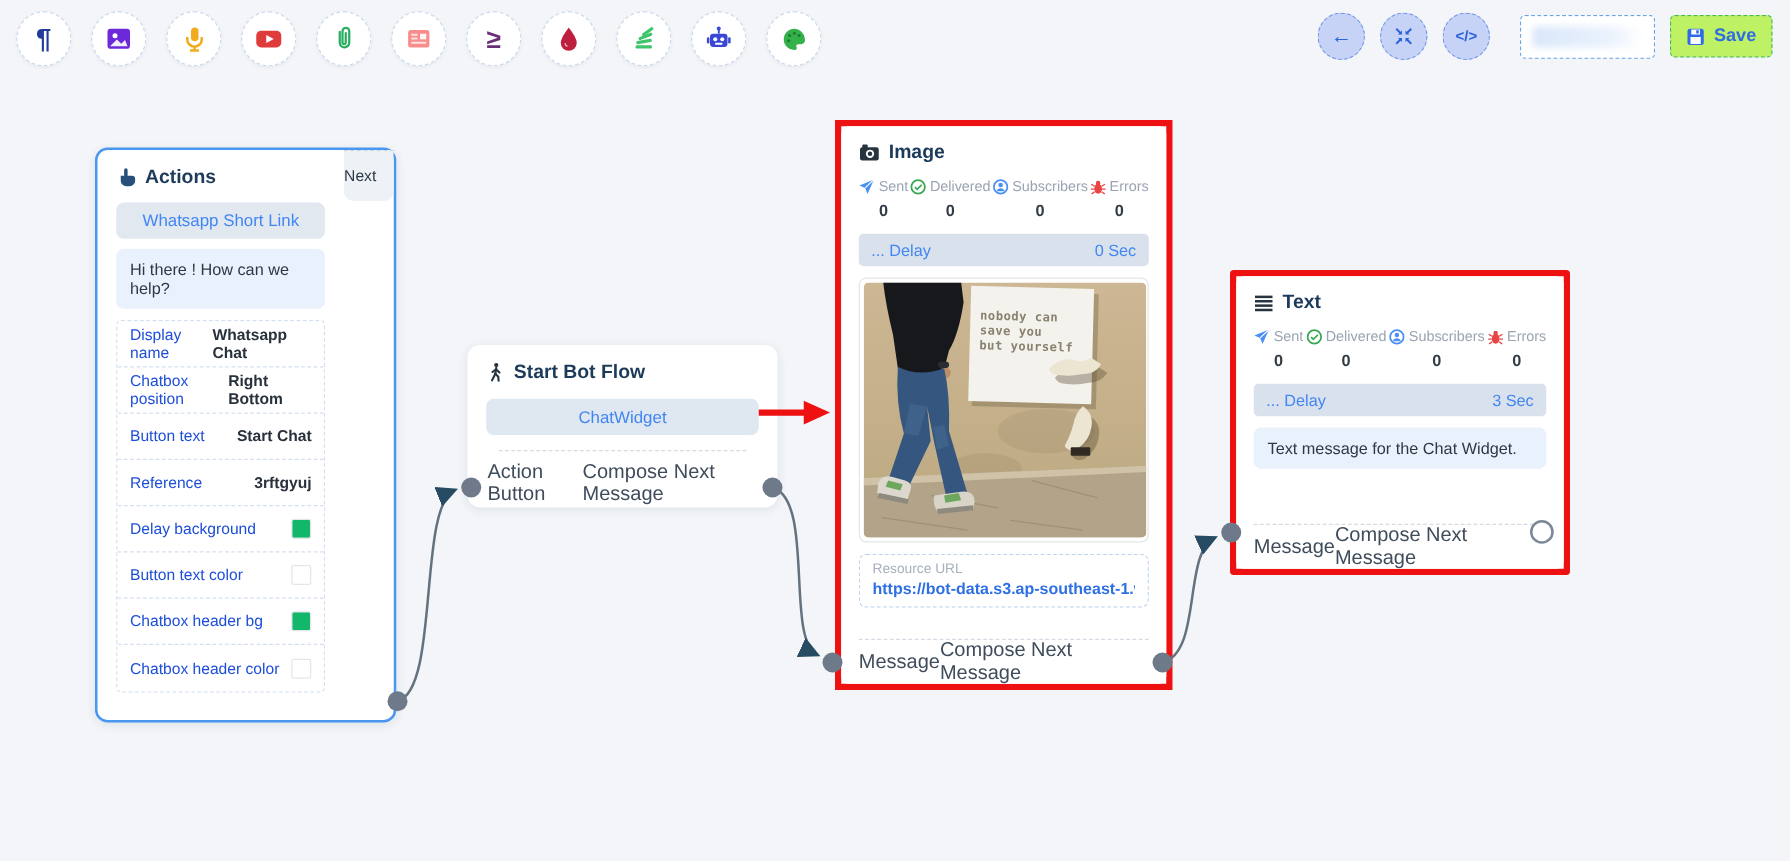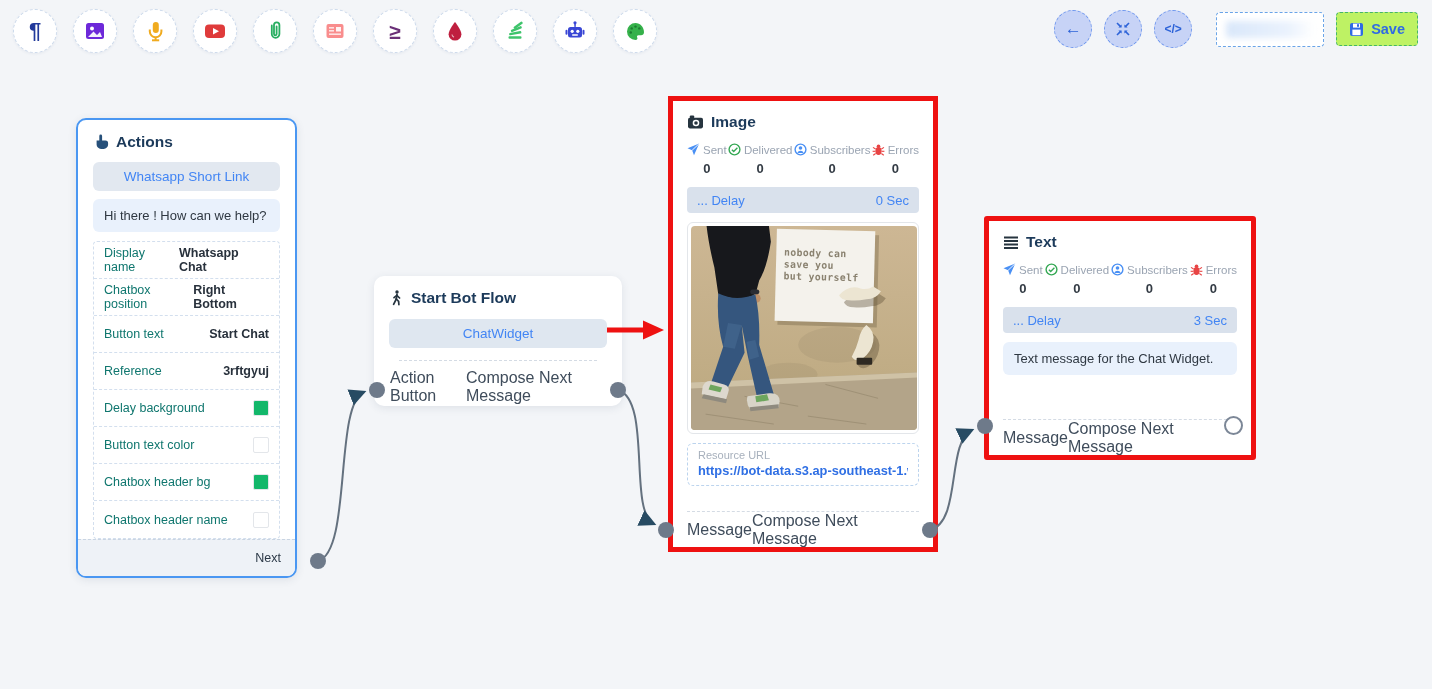--- a/index.html
+++ b/index.html
@@ -31,28 +31,28 @@
     box-shadow:0 2px 8px rgba(40,60,90,.10); z-index:10; }
   .node-title { display:flex; align-items:center; gap:7px; font-size:15.5px; font-weight:bold; color:#1c3a5a; }
   .pill-btn { background:#e2e8f0; border-radius:6px; height:29px; display:flex; align-items:center;
     justify-content:center; color:#4285f4; font-size:13.5px; cursor:pointer; }
   .lightmsg { background:#e9f1fc; border-radius:6px; padding:9px 11px; font-size:13px; color:#2f3842; }
   .dash-sep { border-top:1px dashed #d4dbe4; }
   .ports { display:flex; align-items:center; justify-content:space-between;
     font-size:16px; color:#3f4c5b; }
 
   
-  .node-actions { left:76px; top:118px; width:221px; height:460px;
-    border:2px solid #4a97f2; display:flex; flex-direction:column; }
+  .node-actions { left:76px; top:118px; width:241px; height:460px;
+    border:2px solid #4a97f2; display:flex; flex-direction:row; }
   .actions-body { padding:13px 15px 0 15px; flex:1; display:flex; flex-direction:column; }
   .fields { border:1px dashed #d3dfee; border-radius:4px; margin-top:9px; }
   .field-row { display:flex; align-items:center; justify-content:space-between;
     padding:0 10px; height:37px; border-bottom:1px dashed #d3dfee; cursor:pointer; }
   .field-row:last-child { border-bottom:none; }
-  .field-label { color:#0f766e; font-size:12.5px; }
+  .field-label { color:#1d4ed8; font-size:12.5px; }
   .field-value { color:#28313c; font-size:12.5px; font-weight:bold; }
   .swatch { width:16px; height:16px; border-radius:2px; border:1px solid #e3e6ea; }
   .actions-footer { height:41px; background:#eef2f7; border-top:1px dashed #c9d4e2;
     border-radius:0 0 8px 8px; display:flex; align-items:center; justify-content:flex-end;
     padding-right:14px; font-size:12.5px; color:#2c3947; }
 
   
   .node-start { left:374px; top:276px; width:248px; height:130px; display:flex; flex-direction:column; }
   .start-body { padding:13px 15px 0 15px; }
   .start-footer { margin-top:auto; padding:0 16px; height:38px; }
@@ -256,21 +256,21 @@
         </div>
         <div class="field-row">
           <span class="field-label">Button text color</span>
           <span class="swatch" style="background: rgb(255, 255, 255);"></span>
         </div>
         <div class="field-row">
           <span class="field-label">Chatbox header bg</span>
           <span class="swatch" style="background: rgb(18, 183, 106);"></span>
         </div>
         <div class="field-row">
-          <span class="field-label">Chatbox header name</span>
+          <span class="field-label">Chatbox header color</span>
           <span class="swatch" style="background: rgb(255, 255, 255);"></span>
         </div>
       </div>
     </div>
     <div class="actions-footer">
       <span>Next</span>
     </div>
   </div>
 
   <div class="node node-start">

